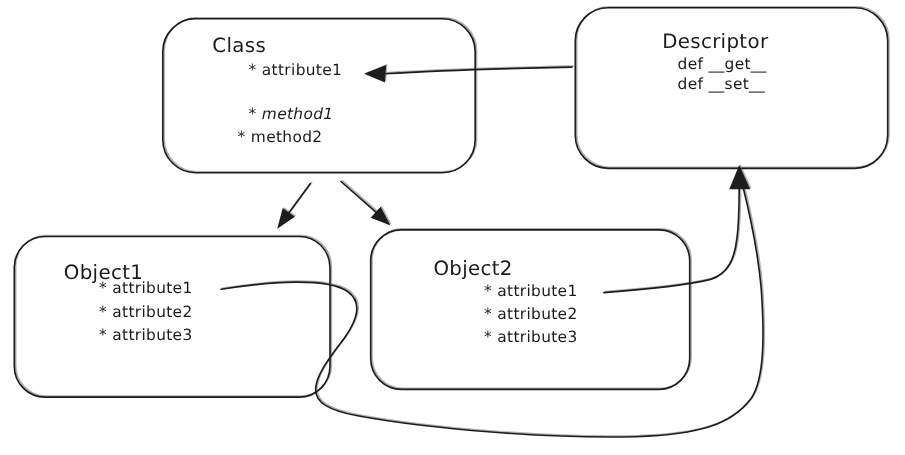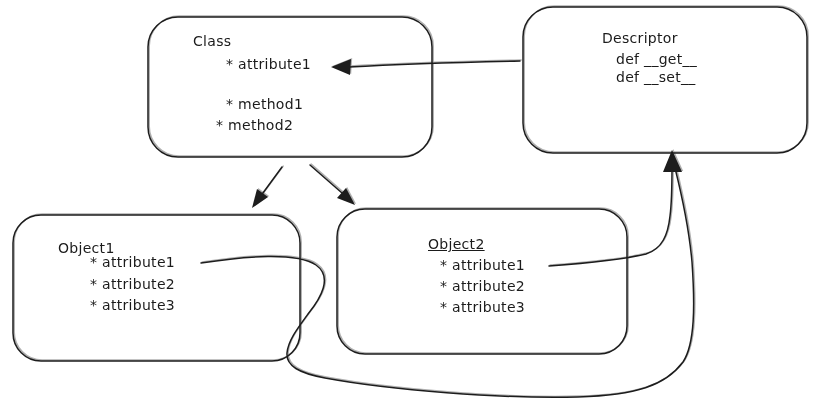--- a/index.html
+++ b/index.html
@@ -16,21 +16,21 @@
     left: 0; top: 0;
   }
   .txt {
     position: absolute;
     color: #1b1b1b;
     font-size: 14px;
     letter-spacing: 0.3px;
     white-space: nowrap;
     line-height: 17px;
   }
-  .node-title { font-size: 14px; }
+  .node-title { font-size: 18px; }
 </style>
 </head>
 <body>
 
 <div class="stage">
 
   <svg class="wires" width="823" height="414" viewBox="0 0 823 414">
     <g id="ink" fill="none" stroke="#1d1d1d" stroke-width="1.5" stroke-linecap="round" stroke-linejoin="round">
 
       <rect x="148" y="17" width="284" height="140" rx="30" ry="30"></rect>
@@ -60,30 +60,30 @@
                C 689 228, 682 196, 675 168"></path>
 
       <polygon points="672,150 663,172 682,172" fill="#1d1d1d" stroke="none"></polygon>
     </g>
 
     <use href="#ink" transform="translate(1.2,-0.9)" opacity="0.35"></use>
   </svg>
 
   <div class="txt node-title" style="left:193px; top:33px;">Class</div>
   <div class="txt" style="left:226px; top:56px;">* attribute1</div>
-  <div class="txt" style="left:226px; top:96px;">* method1</div>
+  <div class="txt" style="left:226px; top:96px;font-style:italic;">* method1</div>
   <div class="txt" style="left:216px; top:117px;">* method2</div>
 
   <div class="txt node-title" style="left:602px; top:30px;">Descriptor</div>
   <div class="txt" style="left:616px; top:51px;">def __get__</div>
   <div class="txt" style="left:616px; top:69px;">def __set__</div>
 
   <div class="txt node-title" style="left:58px; top:240px;">Object1</div>
   <div class="txt" style="left:90px; top:254px;">* attribute1</div>
   <div class="txt" style="left:90px; top:276px;">* attribute2</div>
   <div class="txt" style="left:90px; top:297px;">* attribute3</div>
 
-  <div class="txt node-title" style="left:428px; top:236px;text-decoration:underline;">Object2</div>
+  <div class="txt node-title" style="left:394px; top:236px;">Object2</div>
   <div class="txt" style="left:440px; top:257px;">* attribute1</div>
   <div class="txt" style="left:440px; top:278px;">* attribute2</div>
   <div class="txt" style="left:440px; top:299px;">* attribute3</div>
 
 </div>
 
 </body></html>

